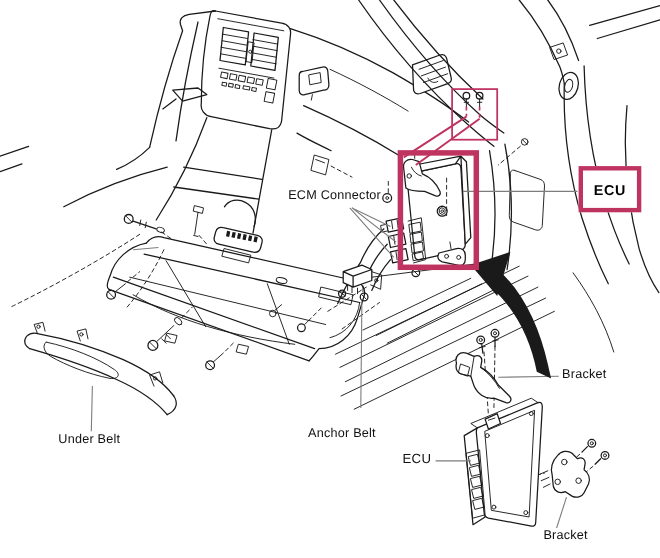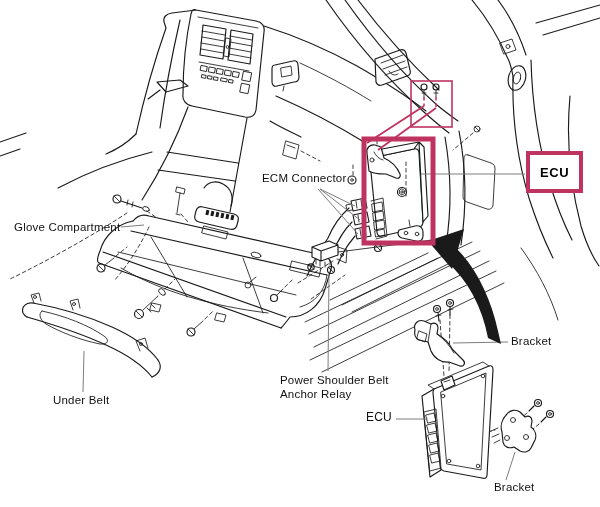--- a/index.html
+++ b/index.html
@@ -261,23 +261,21 @@
     <circle class="ln" cx="436" cy="87" r="3"></circle>
         <path class="ln thin" d="M436 90 L436 97 M434 93 l4 0"></path>
     <path class="pk dsh" style="stroke-width:1.5" d="M424 97 L424 106 M436 97 L436 108"></path>
     <path class="pk" style="stroke-width:1.8" d="M424 106 L367 143 M436 108 L378 150"></path>
     <rect class="pk" x="411" y="81" width="41" height="46" style="stroke-width:1.6"></rect>
     <rect class="pk" x="364" y="139" width="69" height="104" style="stroke-width:5"></rect>
   </g>
 </svg>
 
   <div class="lbl" style="left:262px;top:172px">ECM Connector</div>
-  <div class="lbl" style="left:14px;top:221px">Glove Compartment</div>
   <div class="lbl" style="left:53px;top:394px">Under Belt</div>
-  <div class="lbl" style="left:280px;top:374px">Power Shoulder Belt</div>
-  <div class="lbl" style="left:280px;top:388px">Anchor Relay</div>
+  <div class="lbl" style="left:280px;top:388px">Anchor Belt</div>
   <div class="lbl" style="left:366px;top:411px;font-size:12px">ECU</div>
   <div class="lbl" style="left:511px;top:335px">Bracket</div>
   <div class="lbl" style="left:494px;top:481px">Bracket</div>
   <div class="ecu-box">
     <span>ECU</span>
   </div>
 </div>
 
 </body></html>

